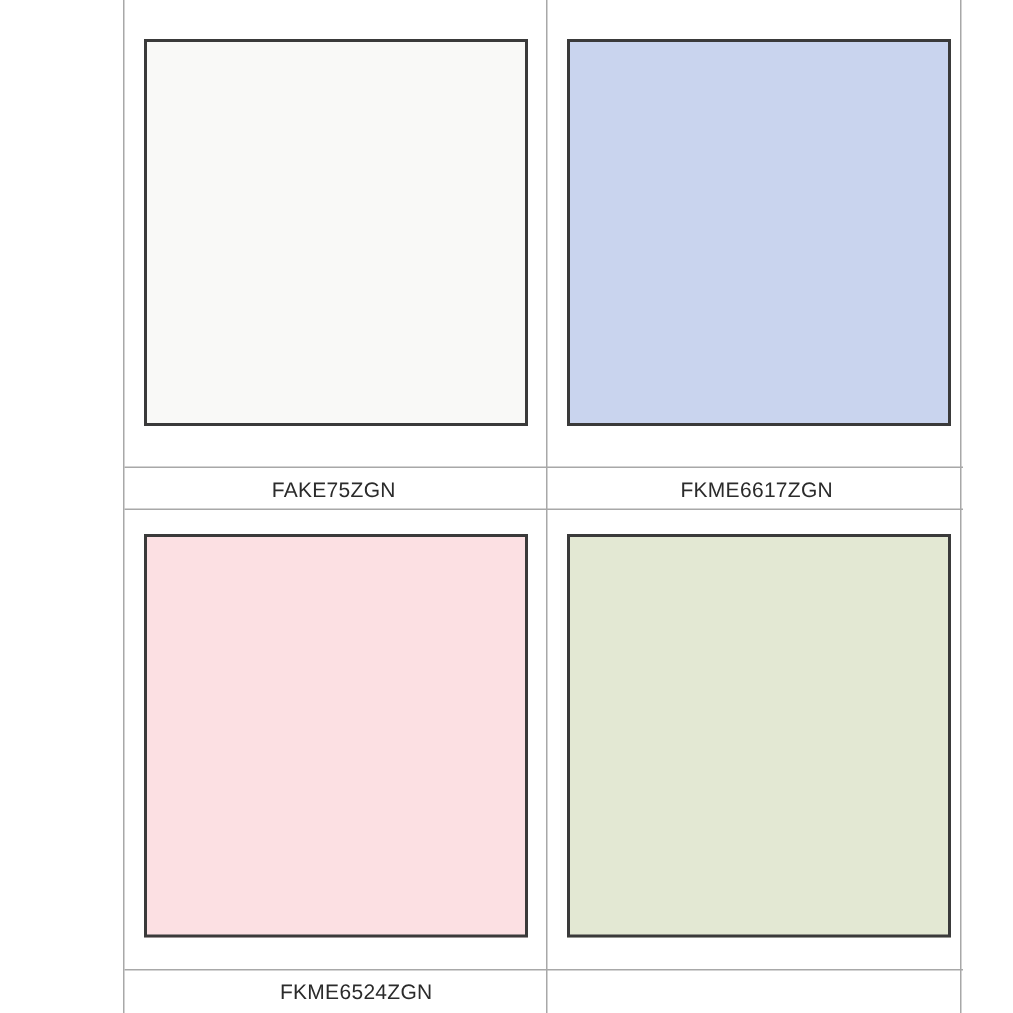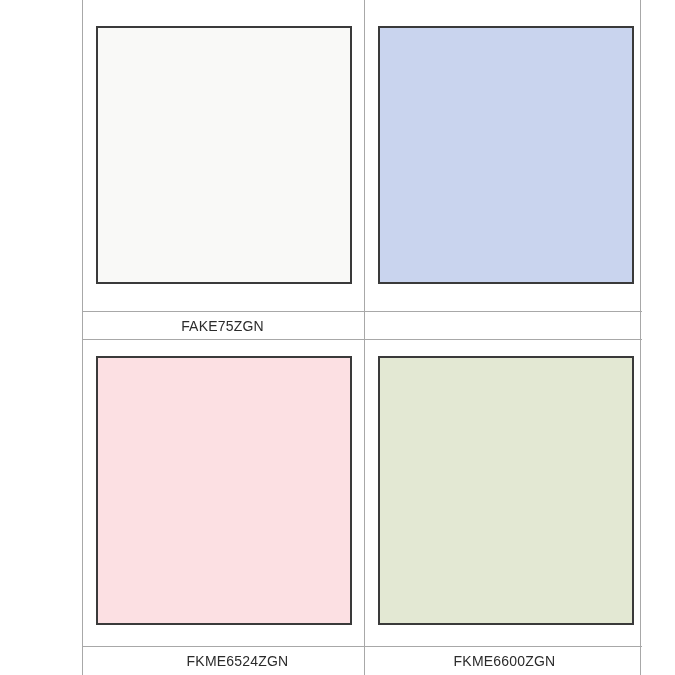--- a/index.html
+++ b/index.html
@@ -132,23 +132,23 @@
     </div>
 
     <div class="swatch-cell c-br">
       <div class="swatch-chip" style="background-color: rgb(227, 232, 211); border-color: rgb(58, 58, 58);"></div>
     </div>
 
     <div class="label-row l-tl">
       <span class="label-text" style="color: rgb(43, 43, 43);">FAKE75ZGN</span>
     </div>
 
+    <div class="label-row l-tr">
+      <span class="label-text" style="color: rgb(43, 43, 43);">FKME6617ZGN</span>
+    </div>
 
     <div class="label-row l-bl">
       <span class="label-text" style="color: rgb(43, 43, 43); padding-left: 30px;">FKME6524ZGN</span>
     </div>
 
-    <div class="label-row l-br">
-      <span class="label-text" style="color: rgb(43, 43, 43);">FKME6600ZGN</span>
-    </div>
 
   </div>
 </div>
 
 </body></html>

